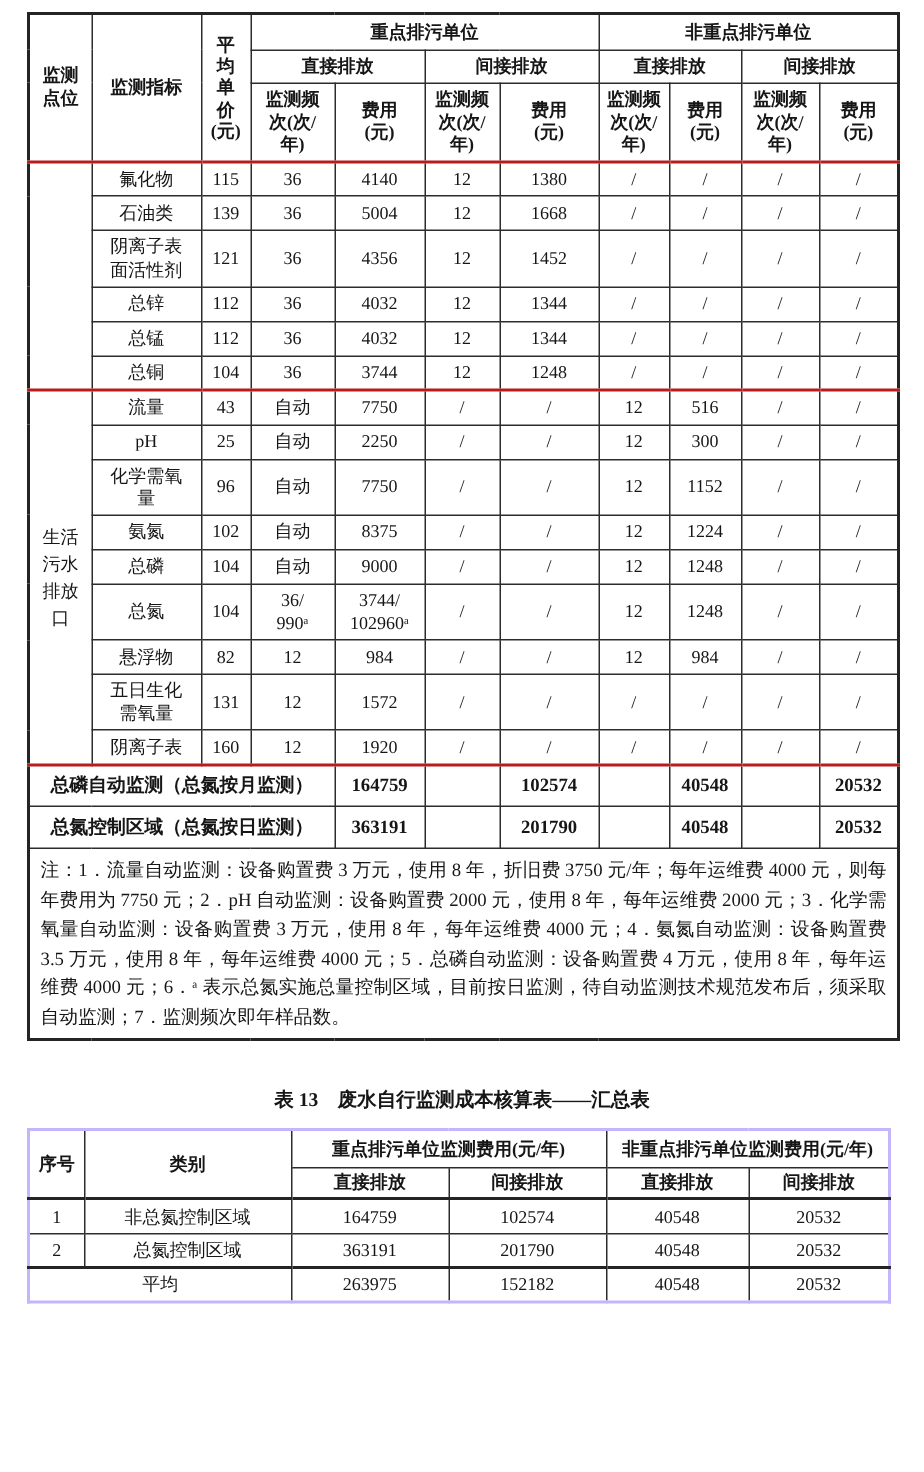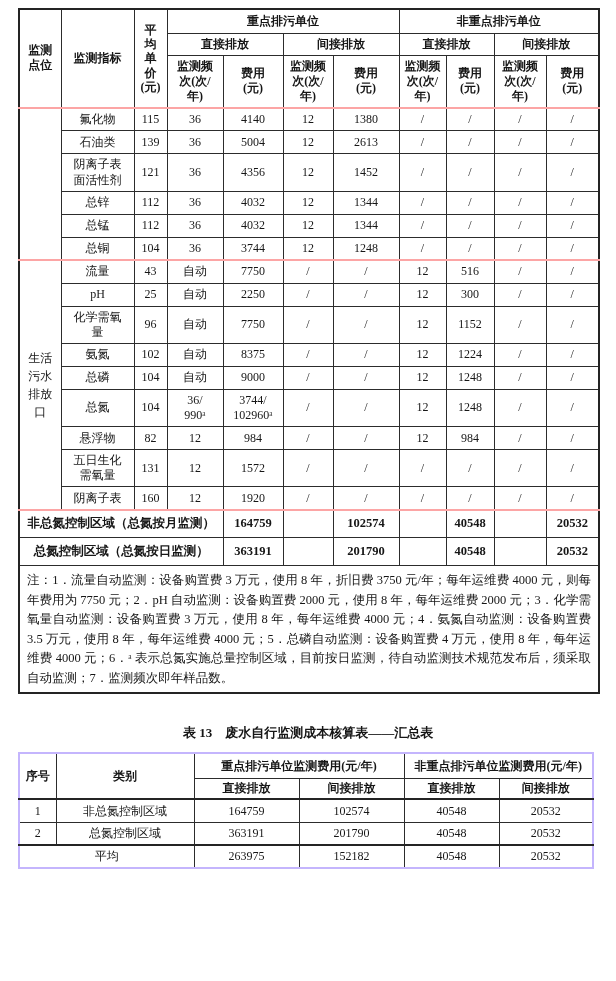--- a/index.html
+++ b/index.html
@@ -15,21 +15,21 @@
   .t1 { width:580px; border:2px solid #242424; }
   .t1 td {
     border:1px solid #2c2c2c; text-align:center; vertical-align:middle;
     font-size:12px; line-height:1.26; white-space:pre-line; padding:3px 1px;
   }
   .t1 thead td { font-weight:bold; font-size:12px; }
   .t1 tr.h1 { height:24px; }
   .t1 tr.h2 { height:18px; }
   .t1 tr.h3 { height:47px; }
   .t1 tbody tr { height:23px; }
-  .t1 tr.sep-top td { border-top:2px solid #fca5a5; }
+  .t1 tr.sep-top td { border-top:2px solid #b91c1c; }
   .t1 td.vert { line-height:1.18; padding:2px 0; }
   .t1 td.point-cell { line-height:1.5; }
   .t1 tr.total-row { height:28px; }
   .t1 tr.total-row td { font-weight:bold; font-size:12.5px; }
   .t1 td.note-cell {
     text-align:justify; vertical-align:top; white-space:normal;
     font-weight:normal; font-size:12.5px; line-height:1.56;
     padding:5px 7px 4px 7px; height:118px;
   }
 
@@ -125,21 +125,21 @@
           <td>/</td>
           <td>/</td>
           <td>/</td>
         </tr>
         <tr>
           <td>石油类</td>
           <td>139</td>
           <td>36</td>
           <td>5004</td>
           <td>12</td>
-          <td>2613</td>
+          <td>1668</td>
           <td>/</td>
           <td>/</td>
           <td>/</td>
           <td>/</td>
         </tr>
         <tr>
           <td>阴离子表
 面活性剂</td>
           <td>121</td>
           <td>36</td>
@@ -299,21 +299,21 @@
           <td>/</td>
           <td>/</td>
           <td>/</td>
           <td>/</td>
           <td>/</td>
           <td>/</td>
         </tr>
       </tbody>
     <tbody>
       <tr class="total-row sep-top">
-        <td colspan="4">非总氮控制区域（总氮按月监测）</td>
+        <td colspan="4">总磷自动监测（总氮按月监测）</td>
         <td>164759</td>
         <td></td>
         <td>102574</td>
         <td></td>
         <td>40548</td>
         <td></td>
         <td>20532</td>
       </tr>
       <tr class="total-row">
         <td colspan="4">总氮控制区域（总氮按日监测）</td>

